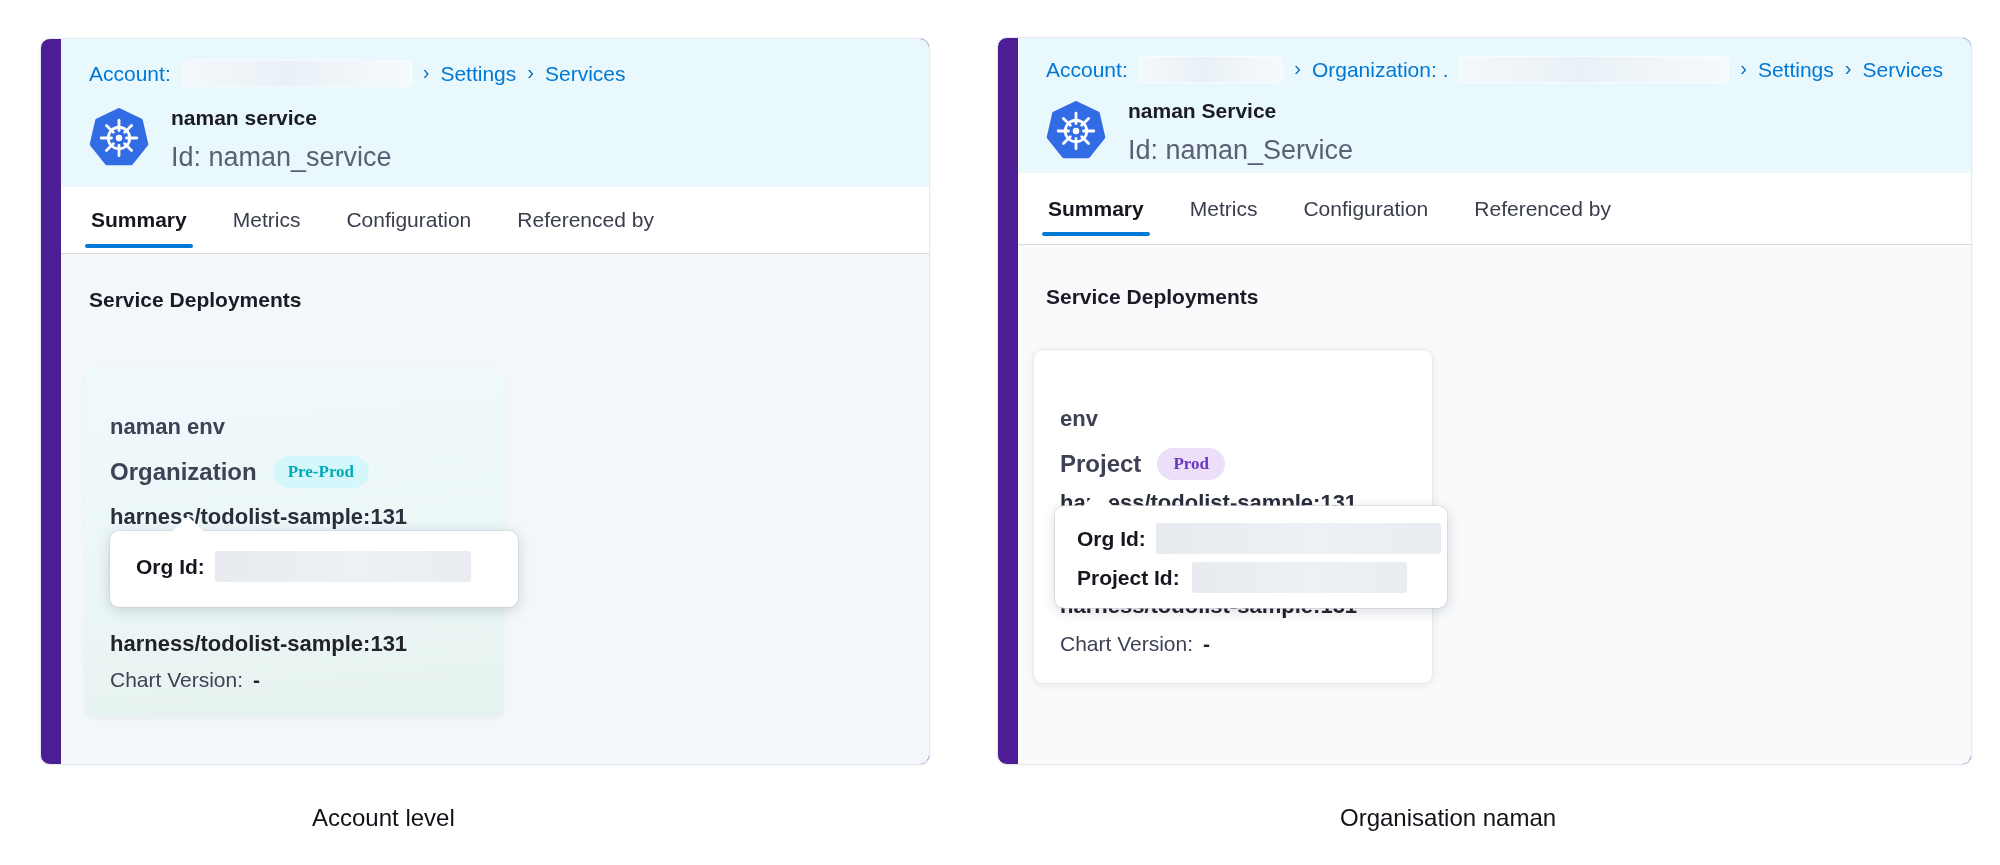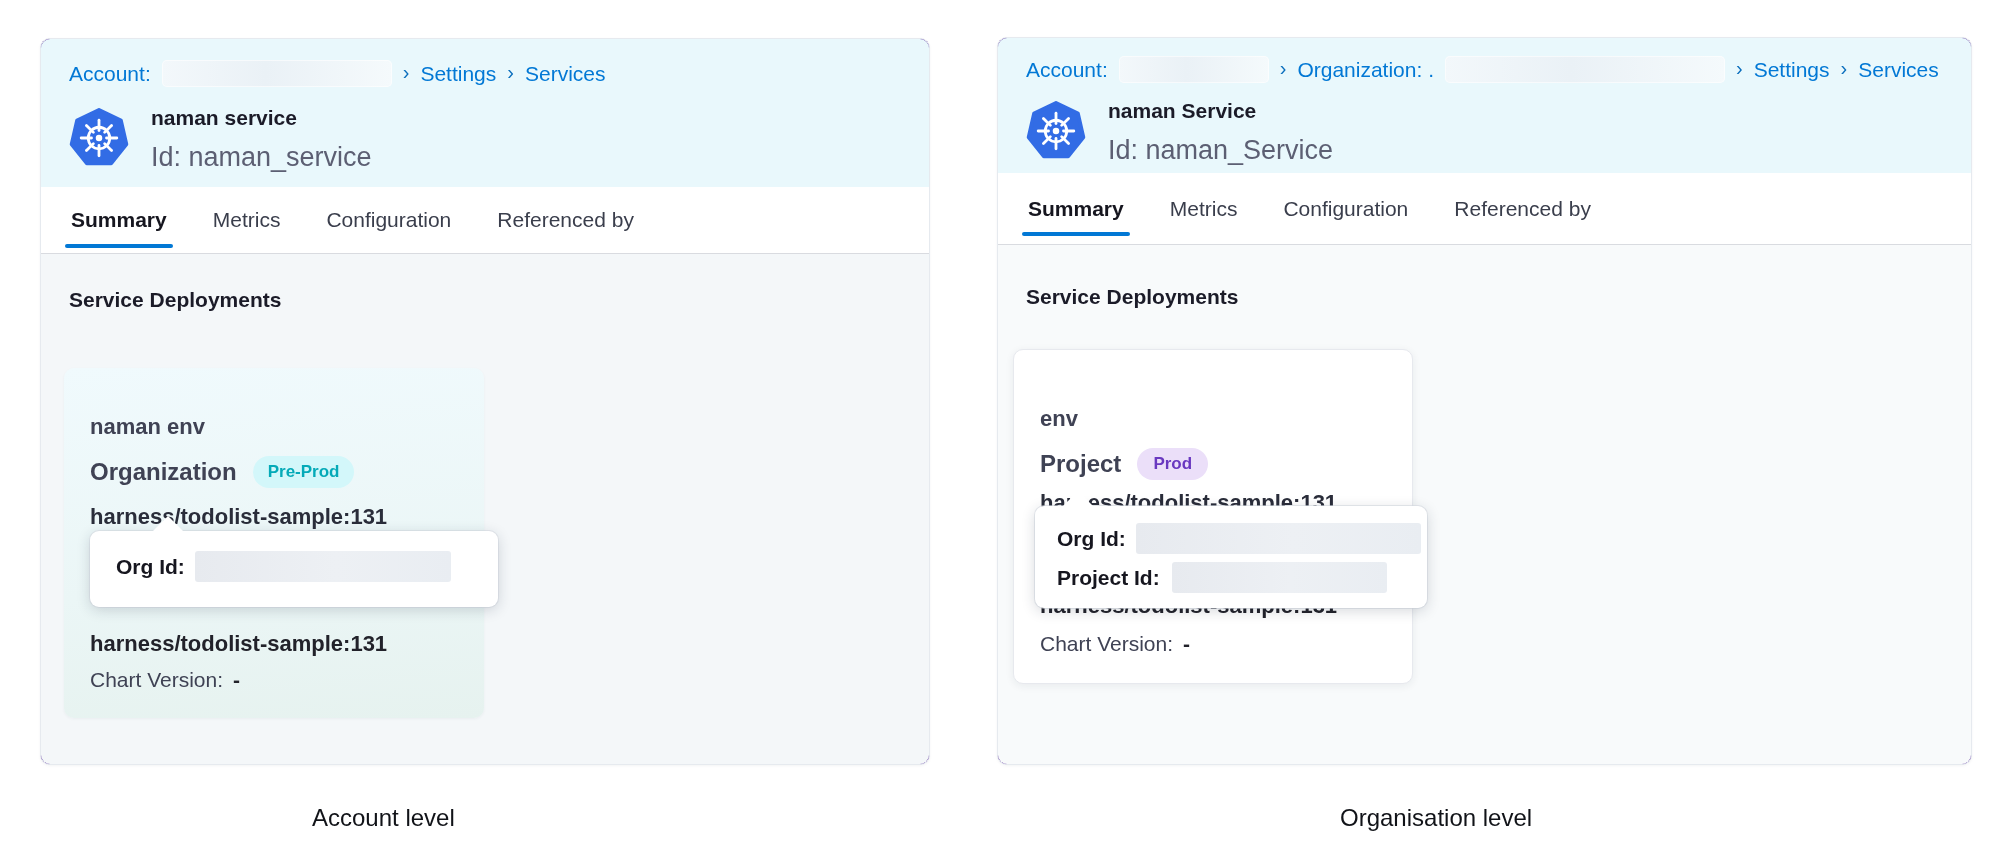--- a/index.html
+++ b/index.html
@@ -1,21 +1,21 @@
 <!DOCTYPE html>
 <html><head>
 <meta charset="utf-8">
 <style>
   * { margin:0; padding:0; box-sizing:border-box; }
   html,body { background:#ffffff; font-family:"Liberation Sans", sans-serif; }
   .stage { position:relative; width:2000px; height:865px; background:#ffffff; overflow:hidden; }
 
   
   .panel { position:absolute; background:#4c1d95; border:1px solid #E6EAEF; border-radius:10px;
-           overflow:hidden; box-shadow:0 1px 3px rgba(20,40,60,.05); }
+           overflow:hidden; box-shadow:0 1px 3px rgba(20,40,60,.05);padding-left:20px; }
   .panel.left  { left:40px;  top:38px; width:890px; height:727px; }
   .panel.right { left:997px; top:37px; width:975px; height:728px; }
 
   .hdr { background:#E9F8FC; padding:21px 28px 0 28px; }
   .panel.left  .hdr { height:148px; }
   .panel.right .hdr { height:135px; padding-top:18px; }
 
   .crumbs { display:flex; align-items:center; gap:11px; font-size:21px; color:#0278D5; white-space:nowrap; }
   .crumb-link { color:#0278D5; cursor:pointer; }
   .crumb-sep { color:#0a6ebd; font-size:20px; transform:translateY(-1px); }
@@ -52,21 +52,21 @@
       box-shadow:0 1px 3px rgba(30,60,80,.05); }
   .panel.right .env-card { margin-left:-13px; margin-top:40px; width:400px; height:335px;
       background:#FFFFFF; border:1px solid #E7E9EE; box-shadow:0 2px 8px rgba(25,40,60,.07); }
 
   .env-name { font-size:22px; font-weight:600; color:#3F4254; }
   .panel.left  .env-name { padding-top:46px; }
   .panel.right .env-name { padding-top:56px; }
 
   .scope-row { display:flex; align-items:center; gap:16px; margin-top:14px; height:36px; }
   .scope-name { font-size:24px; font-weight:600; color:#3F4254; }
-  .badge { display:inline-flex; align-items:center; border-radius:999px; font-weight:700; }
+  .badge { display:inline-flex; align-items:center; border-radius:999px; font-weight:700;font-family:Liberation Serif, serif; }
   .badge.preprod { background:#D3F7FA; color:#05AAB8; font-size:17px; padding:6px 15px; }
   .badge.prod    { background:#EBDFF9; color:#6938C0; font-size:17px; padding:6px 16px; }
 
   .obscured { margin-top:12px; font-size:22px; font-weight:600; color:#2A2D3A; line-height:30px;
               white-space:nowrap; overflow:hidden; }
   .panel.right .obscured { margin-top:6px; }
 
   .artifact { font-size:22px; font-weight:600; color:#22222A; line-height:32px; }
   .panel.left  .artifact { margin-top:96px; }
   .panel.right .artifact { margin-top:72px; }
@@ -251,15 +251,15 @@
 
         <div class="artifact">harness/todolist-sample:131</div>
         <div class="chart-row">
           <span>Chart Version:</span><span class="chart-dash">-</span>
         </div>
       </div>
     </div>
   </div>
 
   <div class="caption left">Account level</div>
-  <div class="caption right">Organisation level</div>
+  <div class="caption right">Organisation naman</div>
 
 </div>
 
 </body></html>

